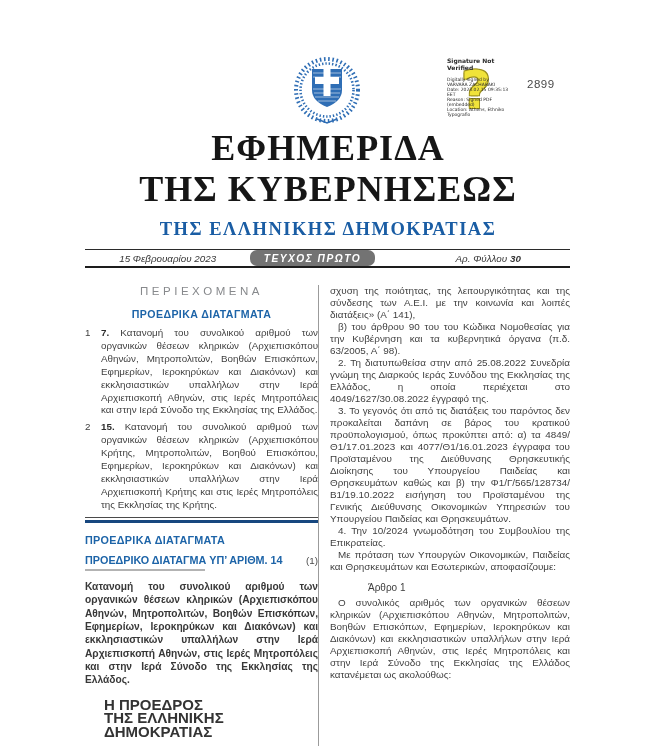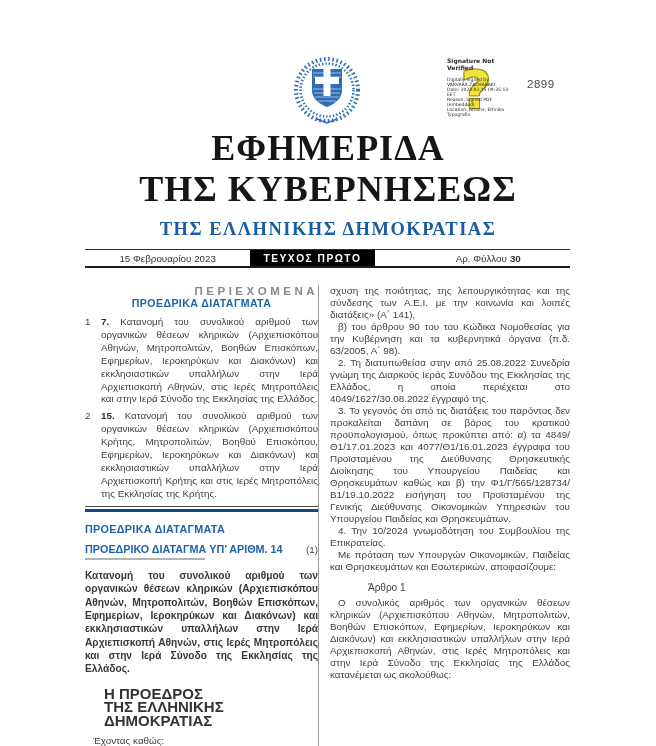--- a/index.html
+++ b/index.html
@@ -22,34 +22,34 @@
 
   .masthead{position:absolute;left:0;top:128px;width:656px;text-align:center;
     font-family:"Liberation Serif",serif;color:#161616;}
   .masthead .m1{font-size:36px;font-weight:bold;line-height:41px;letter-spacing:1px;}
   .masthead .m2{font-size:36px;font-weight:bold;line-height:41px;letter-spacing:1px;}
   .masthead .m3{margin-top:9px;font-size:18.5px;font-weight:bold;color:#1a5da4;letter-spacing:1.5px;}
 
   
   .band{position:absolute;left:85px;top:249px;width:485px;height:19px;display:flex;
     border-top:1px solid #2b2b2b;border-bottom:2px solid #1d1d1d;box-sizing:border-box;align-items:stretch;}
-  .band .cell{display:flex;align-items:center;justify-content:center;font-size:9.8px;color:#333;}
+  .band .cell{display:flex;align-items:center;justify-content:center;font-size:9.8px;color:#333;font-style:italic;}
   .band .c-date{width:177px;}
-  .band .c-issue{width:133px;background:#000000;color:#fff;font-weight:bold;font-size:10.2px;letter-spacing:1.5px;}
+  .band .c-issue{width:133px;background:#737373;color:#fff;font-weight:bold;font-size:10.2px;letter-spacing:1.5px;border-radius:7px;}
   .band .c-sheet{width:175px;padding-left:32px;}
   .band .c-sheet b{margin-left:3px;}
 
   
   .columns{position:absolute;left:85px;top:285px;width:485px;display:flex;}
   .col-left{width:233px;box-sizing:border-box;}
   .col-right{width:252px;box-sizing:border-box;border-left:1px solid #9b9b9b;padding-left:11px;}
   p{margin:0;}
 
   
-  .toc-title{text-align:right;font-size:11.5px;font-weight:bold;letter-spacing:3.5px;color:#87898c;margin-bottom:0;}
+  .toc-title{text-align:center;font-size:11.5px;font-weight:normal;letter-spacing:3.5px;color:#87898c;margin-bottom:11px;}
   .toc-section{text-align:center;font-size:10.6px;font-weight:bold;color:#1d64a8;letter-spacing:0.4px;margin-bottom:7px;}
   .toc-item{display:flex;margin-bottom:4px;}
   .toc-num{width:16px;flex:none;font-size:9.8px;color:#3d3d3d;}
   .toc-text{font-size:9.8px;line-height:12.9px;text-align:justify;color:#3f3f3f;}
   .toc-text b{color:#2e2e2e;}
   .toc-rule{margin-top:5px;border-top:1px solid #4a4a4a;padding-top:2px;margin-bottom:11px;}
   .toc-rule .blue{height:3.5px;background:#17477f;}
 
   
   .dec-section{font-size:10.8px;font-weight:bold;color:#1d64a8;letter-spacing:0.3px;margin-bottom:8px;}

